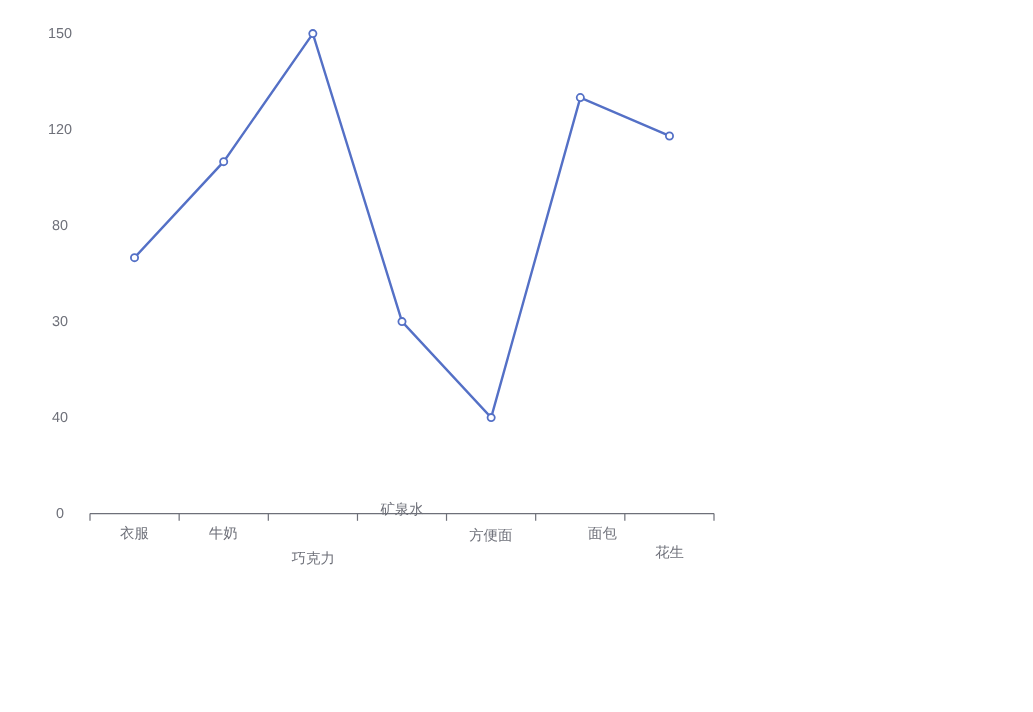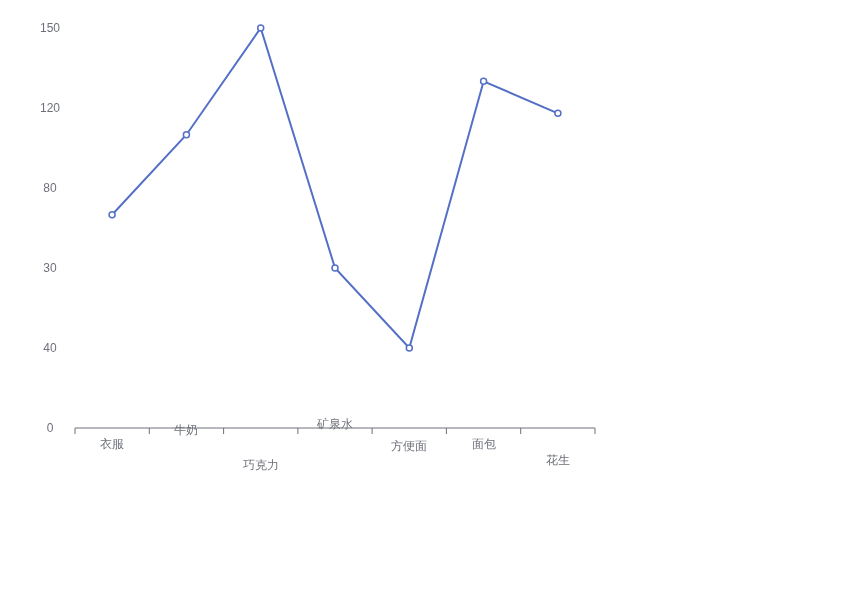--- a/index.html
+++ b/index.html
@@ -64,25 +64,25 @@
 <div class="chart-container">
 
   <div class="y-axis-label" style="top:28px">150</div>
   <div class="y-axis-label" style="top:108px">120</div>
   <div class="y-axis-label" style="top:188px">80</div>
   <div class="y-axis-label" style="top:268px">30</div>
   <div class="y-axis-label" style="top:348px">40</div>
   <div class="y-axis-label" style="top:428px">0</div>
 
   <div class="x-axis-label" style="left:112px; top:436px">衣服</div>
-  <div class="x-axis-label" style="left:186px; top:422px">牛奶</div>
+  <div class="x-axis-label" style="left:186px; top:436px">牛奶</div>
   <div class="x-axis-label" style="left:261px; top:457px">巧克力</div>
   <div class="x-axis-label" style="left:335px; top:416px">矿泉水</div>
   <div class="x-axis-label" style="left:409px; top:438px">方便面</div>
-  <div class="x-axis-label" style="left:484px; top:436px">面包</div>
+  <div class="x-axis-label" style="left:502px; top:436px">面包</div>
   <div class="x-axis-label" style="left:558px; top:452px">花生</div>
 
   <svg class="lines" width="861" height="593">
 
     <line class="axis-line" x1="75" y1="428" x2="595" y2="428"></line>
 
     <line class="tick-line" x1="75" y1="428" x2="75" y2="434"></line>
     <line class="tick-line" x1="149.3" y1="428" x2="149.3" y2="434"></line>
     <line class="tick-line" x1="223.6" y1="428" x2="223.6" y2="434"></line>
     <line class="tick-line" x1="297.9" y1="428" x2="297.9" y2="434"></line>

